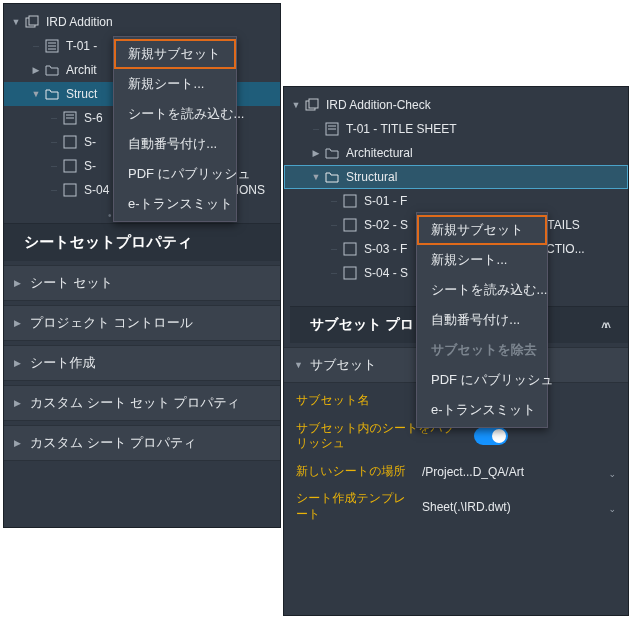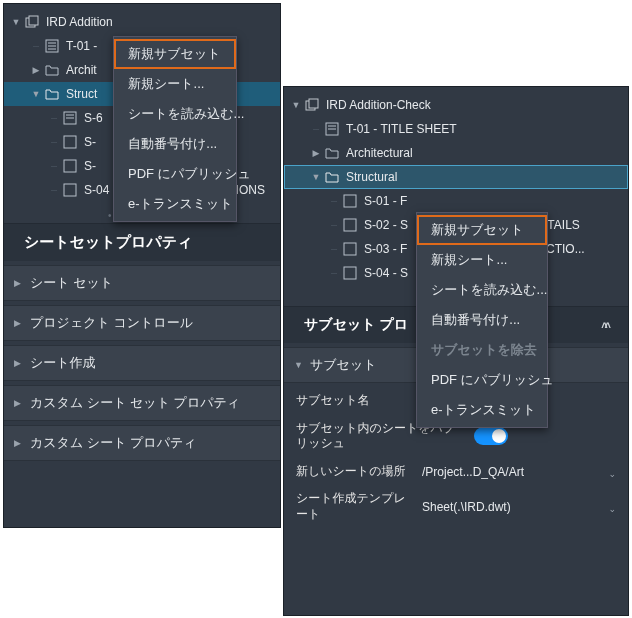--- a/index.html
+++ b/index.html
@@ -32,35 +32,35 @@
 
   .label { color:#e6e9ec; font-size:12px; }
   .label.root { color:#e6e9ec; }
 
   .dots { text-align:center; color:#6a7480; letter-spacing:3px; padding:4px 0 2px; font-size:10px; }
 
   .section-title {
     background:#2a323c; color:#fff; font-size:15px; font-weight:600;
     padding:9px 20px; border-top:1px solid #232a33;
   }
-  .section-title.small { font-size:14px; }
+  .section-title.small { font-size:14px;margin-left:6px; }
 
   .acc-item {
     display:flex; align-items:center; gap:6px;
     background:#3a424d; border-top:1px solid #2a313a; border-bottom:1px solid #2a313a;
     padding:0 10px; height:36px; font-size:13px; color:#e6e9ec;
     margin-top:4px;
   }
   .acc-item:first-of-type { margin-top:6px; }
   .chev { color:#9aa3ad; font-size:9px; width:10px; }
   .chev-up { margin-left:auto; }
 
   .subpanel { padding:4px 0 0 0; }
   .field { display:flex; align-items:center; padding:6px 12px; gap:8px; font-size:12px; }
-  .field .lab { width:118px; color:#e5e5e5; line-height:1.3; }
+  .field .lab { width:118px; color:#eab308; line-height:1.3; }
   .field .val { flex:1; color:#e6e9ec; display:flex; align-items:flex-end; justify-content:space-between; }
   .dd { color:#9aa3ad; font-size:9px; margin-left:6px; }
 
   .toggle { width:34px; height:18px; border-radius:9px; background:#1593ff; position:relative; }
   .toggle::after { content:""; position:absolute; right:2px; top:2px; width:14px; height:14px; border-radius:50%; background:#fff; }
 
   
   .menu {
     position:absolute; background:#3a424d; border:1px solid #556; 
     box-shadow:0 3px 8px rgba(0,0,0,.5); padding:2px 0; z-index:10;

